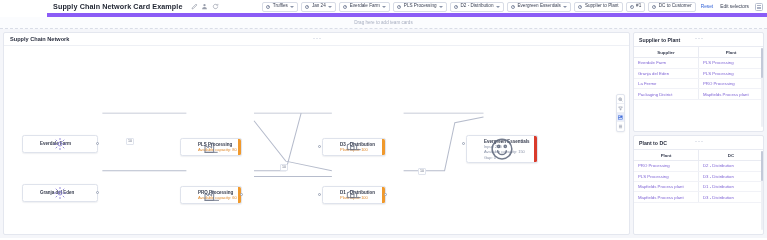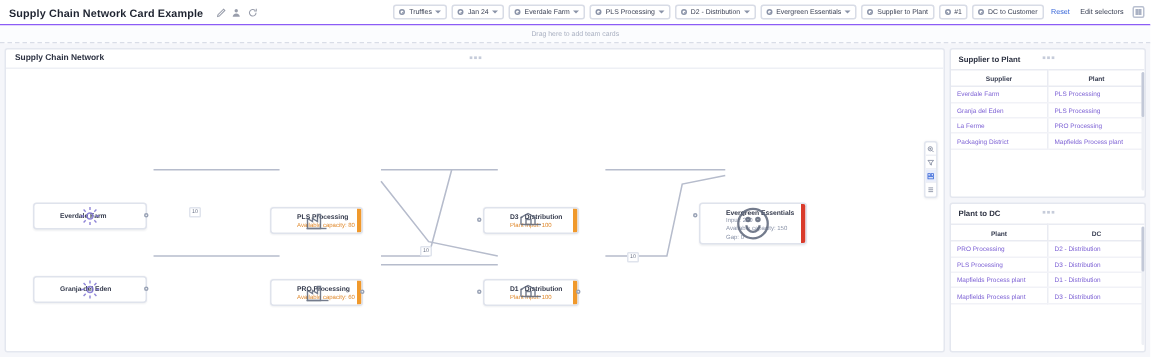--- a/index.html
+++ b/index.html
@@ -11,23 +11,24 @@
     color: #2b2f3a;
   }
 
   
   .topbar {
     height: 17px;
     display: flex;
     align-items: center;
     padding: 0 4px 0 6px;
     background: #ffffff;
-    border-bottom: 1px solid #8b5cf6;
+    border-bottom: 4px solid #8b5cf6;
     gap: 4px;
     white-space: nowrap;
+    margin-left: 47px;
   }
   .app-title {
     font-size: 7.2px;
     font-weight: 600;
     color: #1e2330;
     letter-spacing: .1px;
   }
   .title-icons { display: flex; align-items: center; gap: 3.5px; margin-left: 4px; }
   .ti { width: 7px; height: 7px; opacity: .62; display: block; }
   .ti svg { width: 100%; height: 100%; display: block; }

